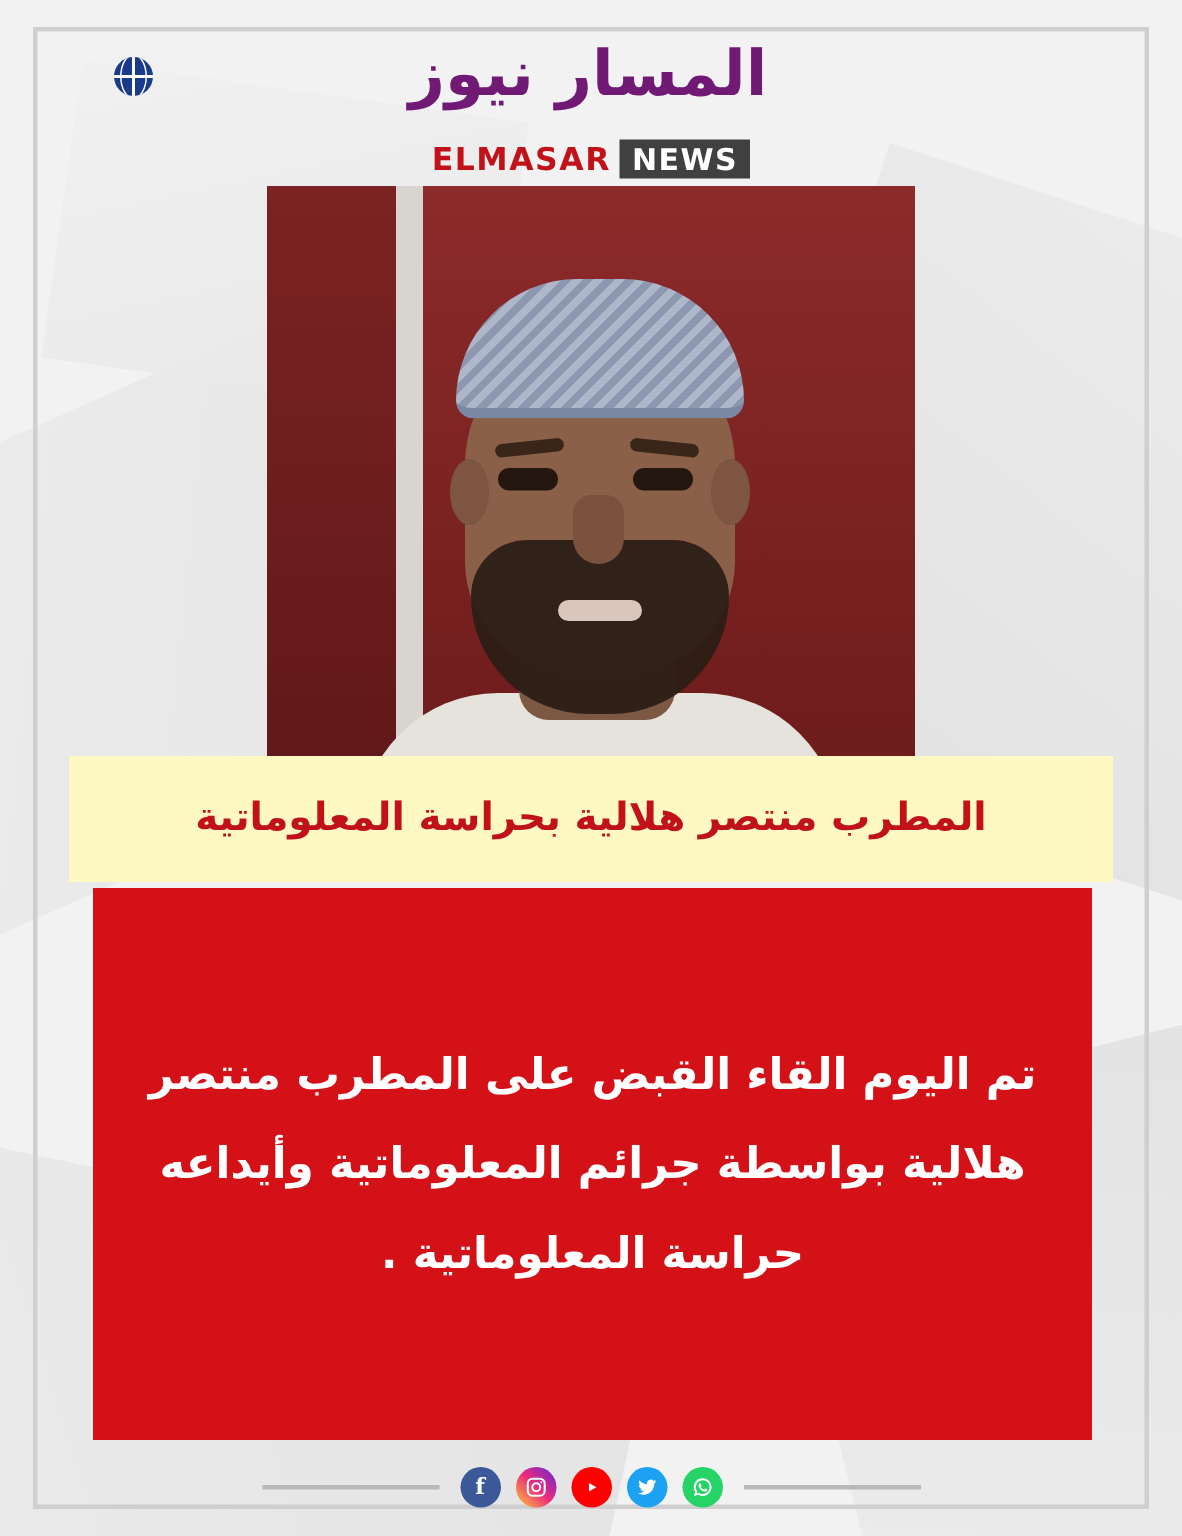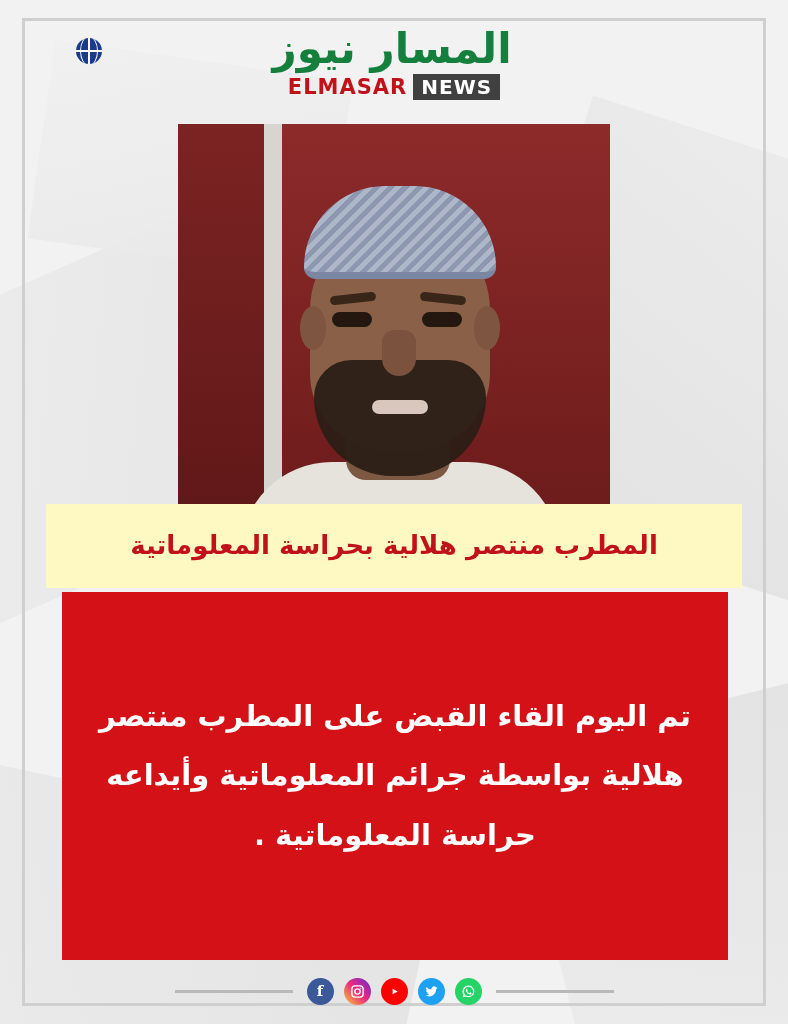--- a/index.html
+++ b/index.html
@@ -82,21 +82,21 @@
   .logo-wrap {
     position: absolute;
     top: 28px;
     left: 0; right: 0;
     text-align: center;
     line-height: 1;
   }
   .logo-arabic {
     font-size: 42px;
     font-weight: bold;
-    color: #15803d;
+    color: #701a75;
     direction: rtl;
     letter-spacing: -1px;
     position: relative;
     display: inline-block;
     padding-right: 4px;
   }
   .logo-globe {
     position: absolute;
     left: 76px;
     top: 10px;
@@ -119,21 +119,21 @@
     height: 1.6px; margin-top: -0.8px;
     background: #ffffff;
   }
   .logo-globe .ring {
     position: absolute;
     left: 4px; right: 4px; top: -2px; bottom: -2px;
     border: 1.5px solid #ffffff;
     border-radius: 50%;
   }
   .logo-row2 {
-    margin-top: 4px;
+    margin-top: 23px;
     display: flex;
     justify-content: center;
     align-items: stretch;
     height: 26px;
   }
   .logo-elmasar {
     font-family: "DejaVu Sans", "Liberation Sans", sans-serif;
     font-weight: bold;
     font-size: 21px;
     color: #c1121a;

